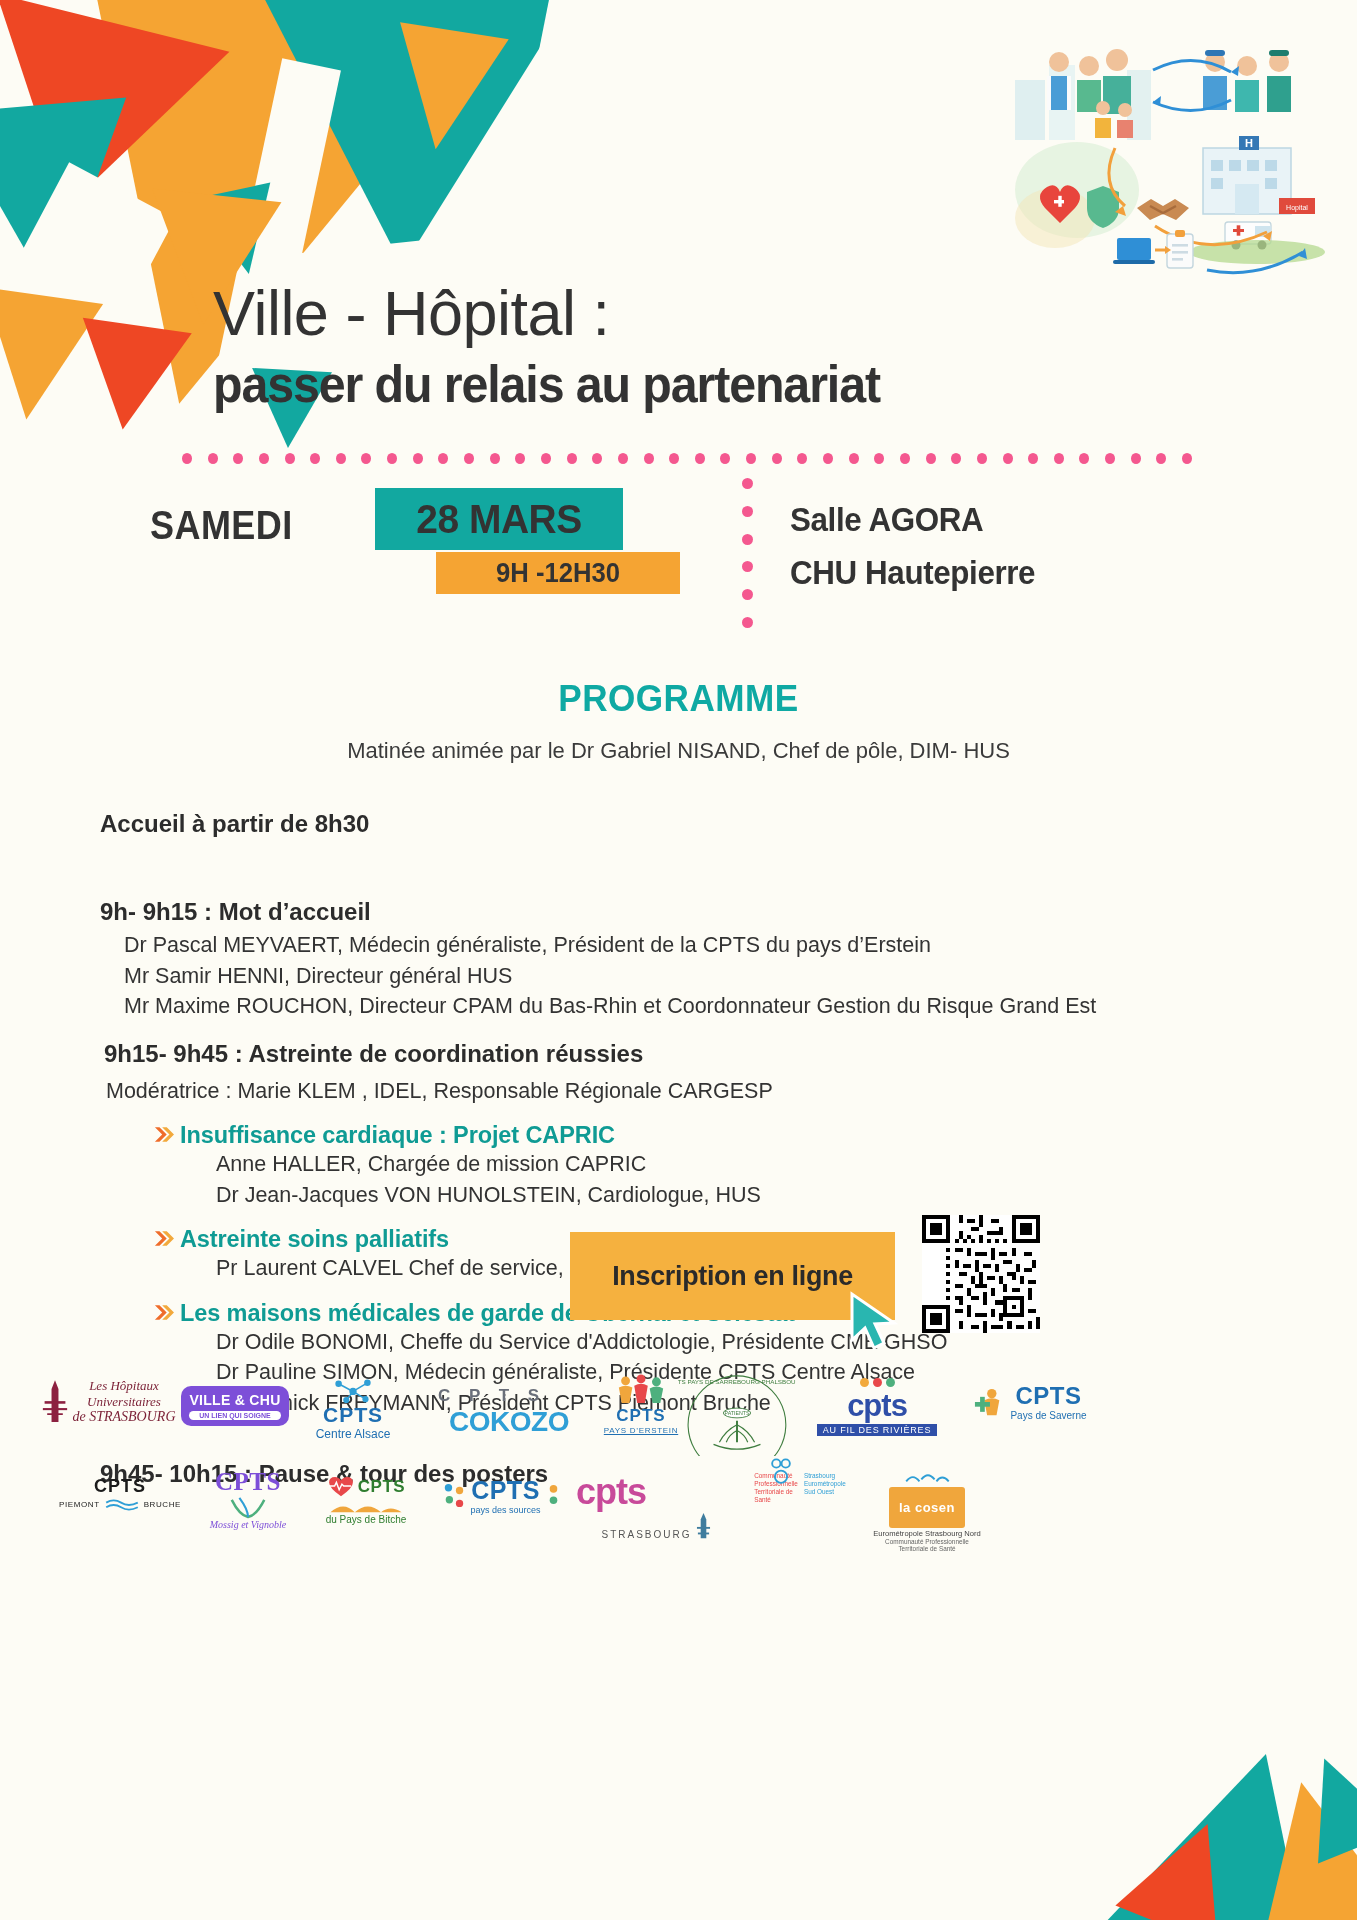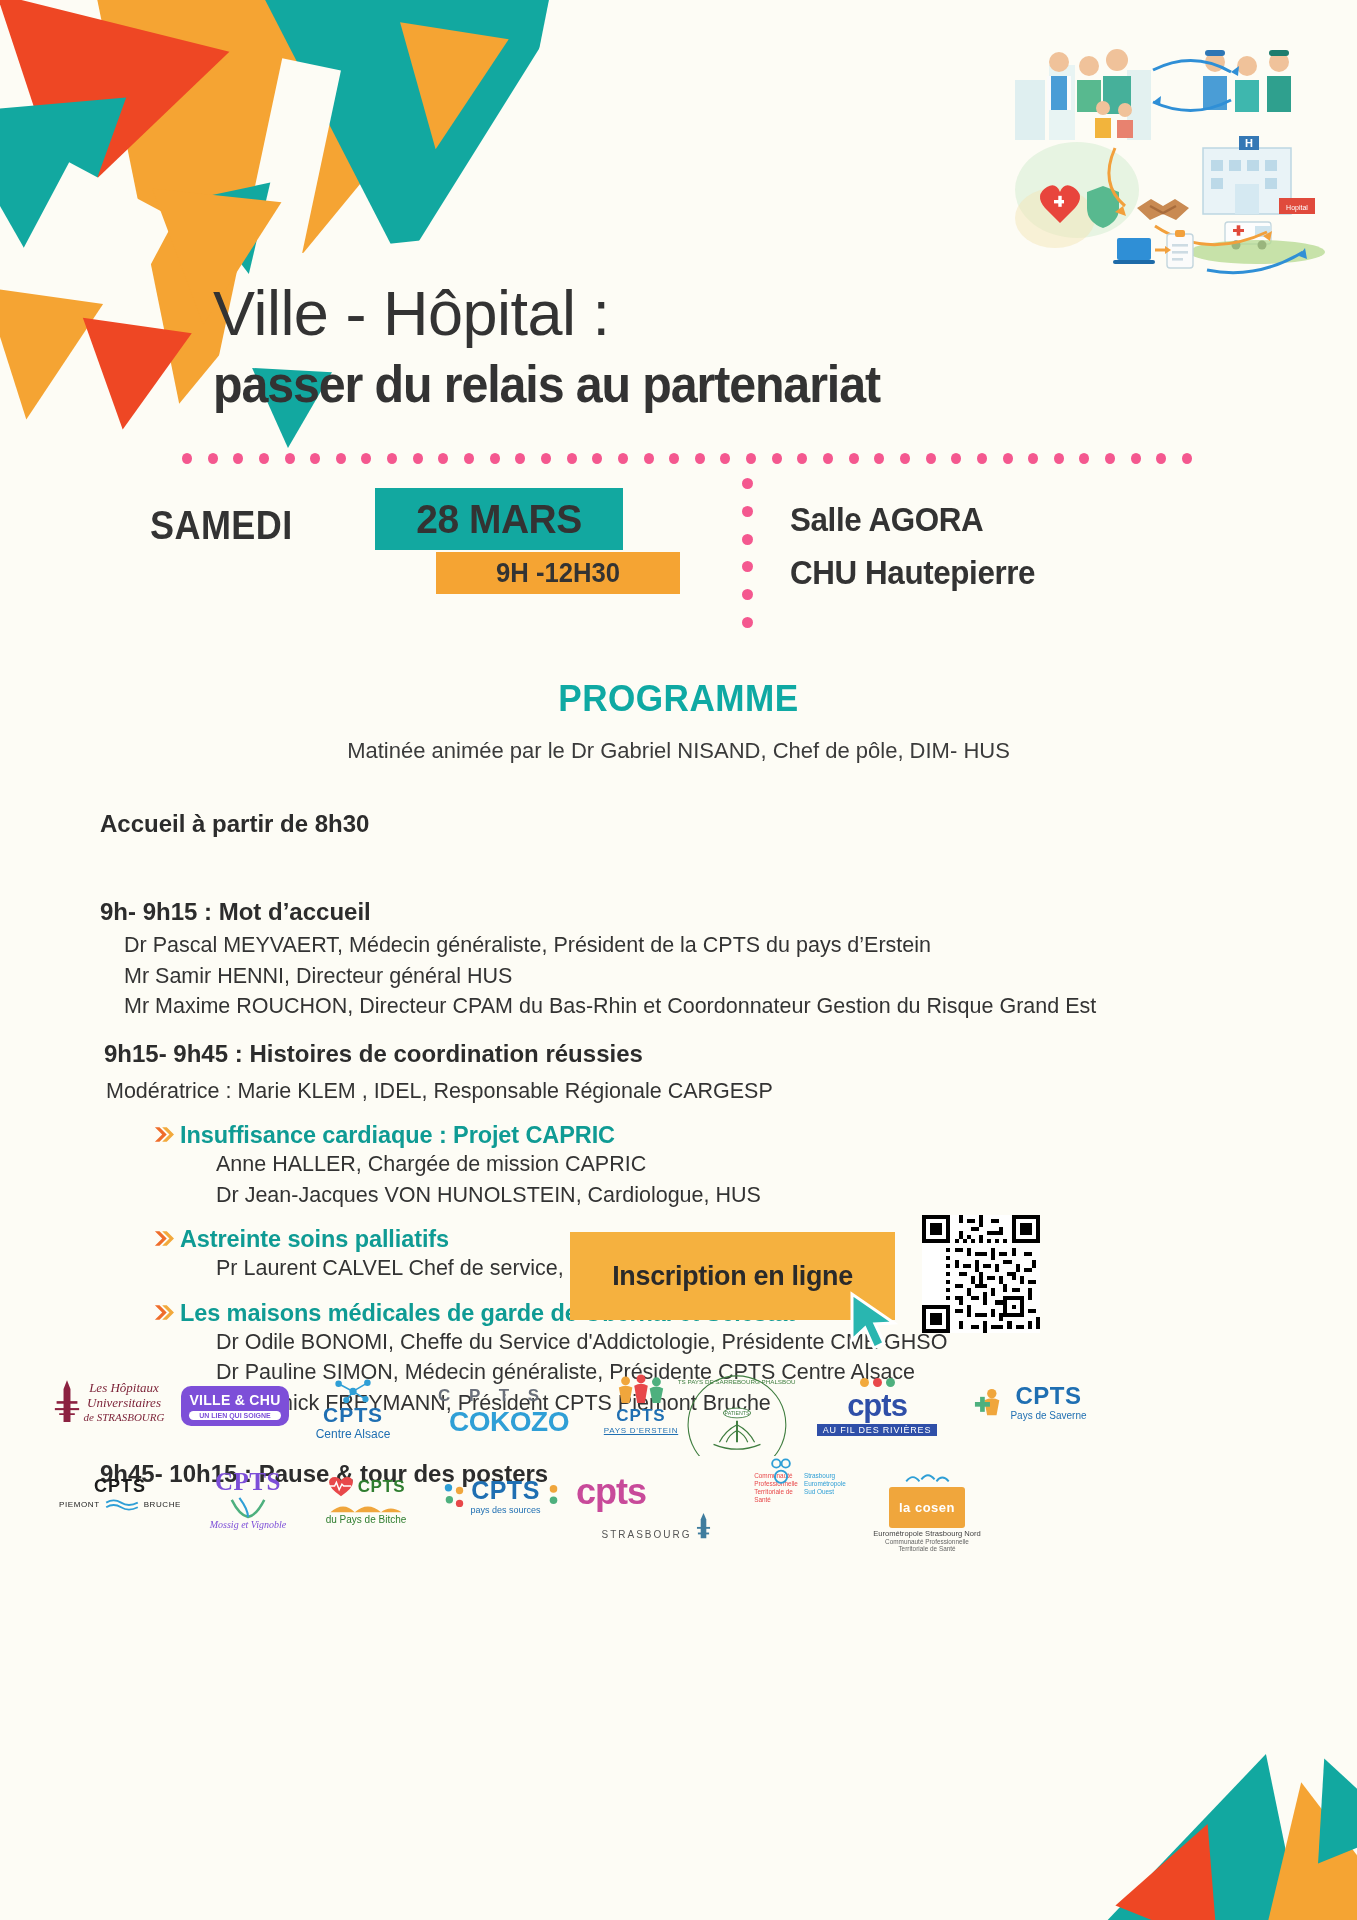--- a/index.html
+++ b/index.html
@@ -385,21 +385,21 @@
     <div>
       <div class="ag-title" style="margin-left:-18px;">9h- 9h15 : Mot d’accueil</div>
       <div class="ag-name">Dr Pascal MEYVAERT, Médecin généraliste, Président de la CPTS du pays d’Erstein</div>
       <div class="ag-name">Mr Samir HENNI, Directeur général HUS</div>
       <div class="ag-name">Mr Maxime ROUCHON, Directeur CPAM du Bas-Rhin et Coordonnateur Gestion du Risque Grand Est</div>
     </div>
 
     <div class="ag-spacer-sm"></div>
 
     <div>
-      <div class="ag-title" style="margin-left:-14px;">9h15- 9h45 : Histoires de coordination réussies</div>
+      <div class="ag-title" style="margin-left:-14px;">9h15- 9h45 : Astreinte de coordination réussies</div>
       <div class="ag-name" style="margin-top:8px;margin-left:-12px;">Modératrice : Marie KLEM , IDEL, Responsable Régionale CARGESP</div>
 
       <div class="bullet-row">
         <span class="bullet-icon">
           <svg viewBox="0 0 22 18" width="20" height="17">
             <path d="M1 1 l8 8 l-8 8 l5 0 l8-8 l-8-8 z" fill="#ef6c2a"></path>
             <path d="M9 1 l8 8 l-8 8 l5 0 l8-8 l-8-8 z" fill="#f2a93c"></path>
           </svg>
         </span>
         <span class="bullet-label">Insuffisance cardiaque : Projet CAPRIC</span>
@@ -569,21 +569,21 @@
       <div style="display:flex;align-items:center;gap:4px;">
         <svg viewBox="0 0 30 54" width="26" height="48">
           <path d="M15 2 l4 10 v38 h-8 V12 z" fill="#8c2140"></path>
           <rect x="3" y="26" width="24" height="3" fill="#8c2140"></rect>
           <rect x="1" y="34" width="28" height="2.4" fill="#8c2140"></rect>
           <rect x="6" y="40" width="18" height="2" fill="#8c2140"></rect>
         </svg>
         <div class="hus-name">
           <div>Les Hôpitaux</div>
           <div>Universitaires</div>
-          <div style="font-size:11px;">de STRASBOURG</div>
+          <div style="font-size:14px;">de STRASBOURG</div>
         </div>
       </div>
     </div>
 
     <div class="logo" style="left:160px; top:26px; width:110px;">
       <div style="background:#7d4fd8;border-radius:10px;padding:6px 8px;color:#fff;text-align:center;">
         <div style="font-size:14px;font-weight:bold;letter-spacing:0.3px;">VILLE &amp; CHU</div>
         <div style="font-size:7px;background:#fff;color:#7d4fd8;border-radius:6px;margin-top:3px;padding:1px 3px;font-weight:bold;">UN LIEN QUI SOIGNE</div>
       </div>
     </div>

